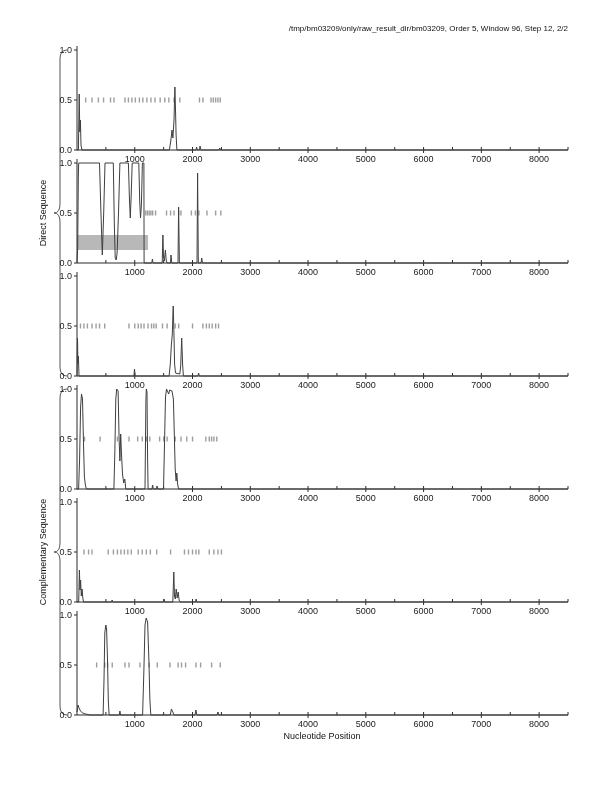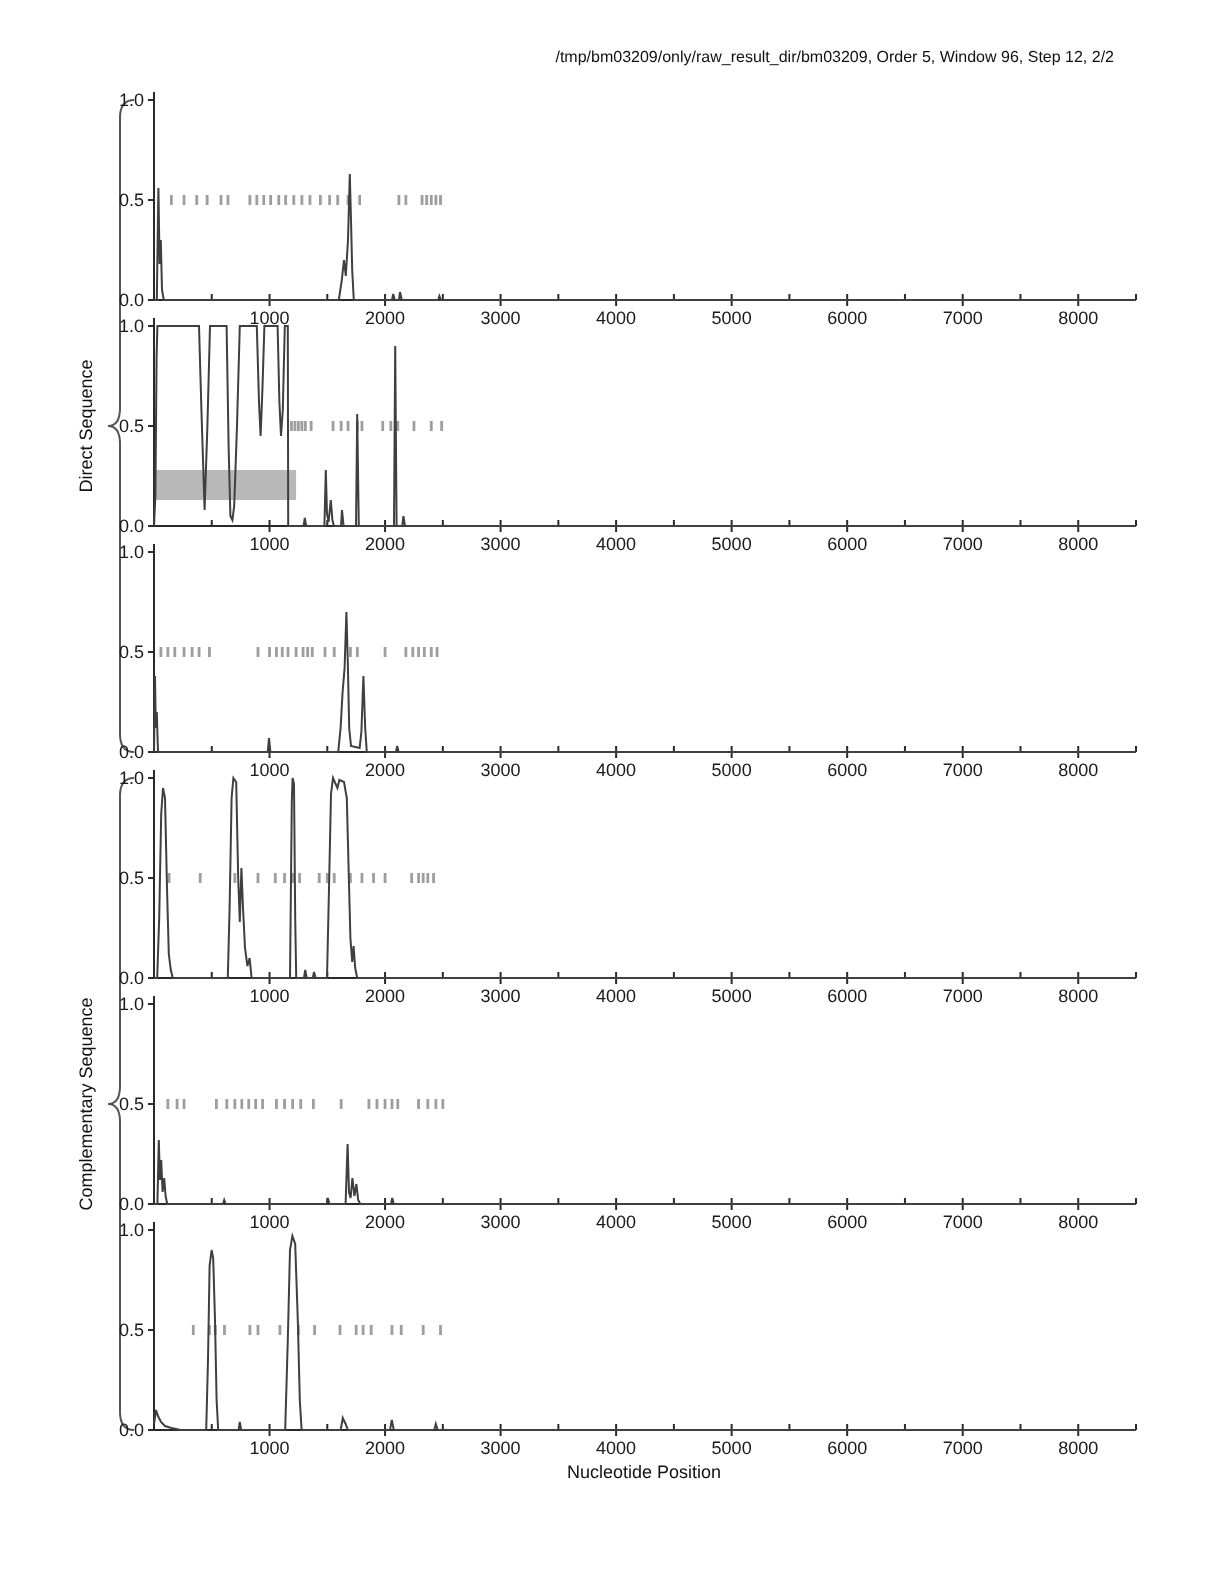--- a/index.html
+++ b/index.html
@@ -1,18 +1,18 @@
 <!DOCTYPE html>
 <html><head>
 <meta charset="utf-8">
 <style>
   html,body{margin:0;padding:0;background:#fff;}
   .page{position:relative;width:612px;height:792px;background:#ffffff;overflow:hidden;
         font-family:"Liberation Sans",sans-serif;}
-  .title{position:absolute;top:24px;right:55px;font-size:8px;color:#111;white-space:nowrap;}
+  .title{position:absolute;top:24px;right:44px;font-size:8px;color:#111;white-space:nowrap;}
   .ylab{position:absolute;font-size:9px;color:#111;white-space:nowrap;
         transform:translate(-50%,-50%) rotate(-90deg);}
   .ylab.direct{left:43px;top:213px;}
   .ylab.comp{left:43px;top:552px;}
   .xlab{position:absolute;top:731px;left:0;width:644px;text-align:center;font-size:9px;color:#111;}
   svg{position:absolute;left:0;top:0;}
   svg text{font-family:"Liberation Sans",sans-serif;font-size:9px;fill:#1a1a1a;}
 </style>
 </head>
 <body>

